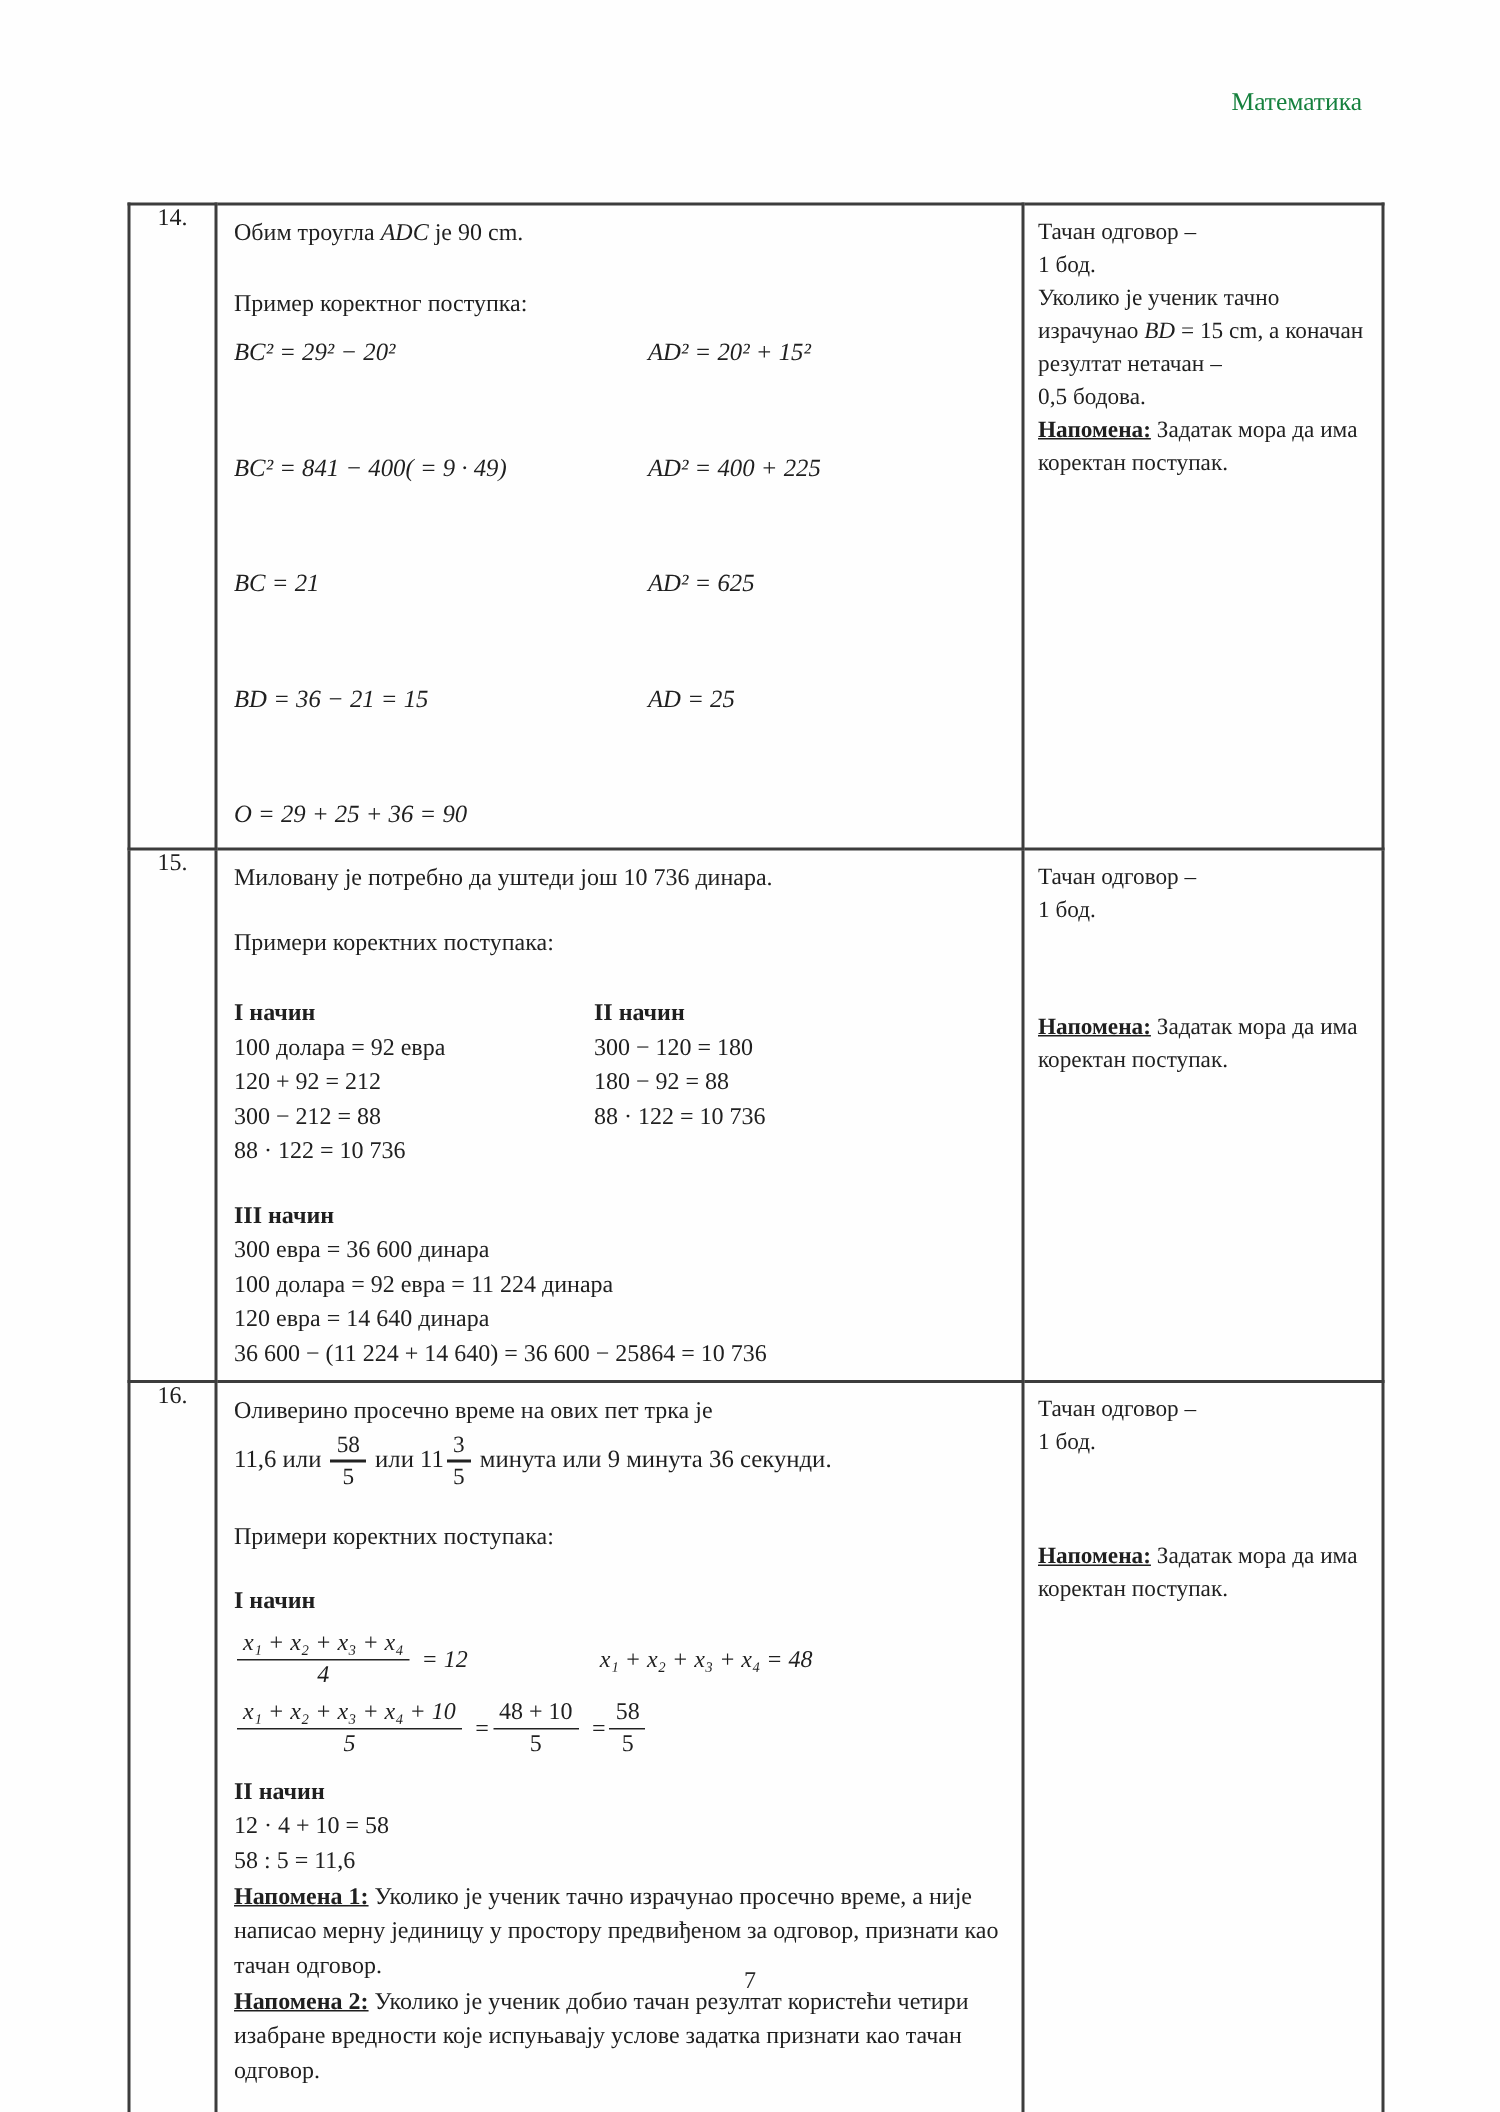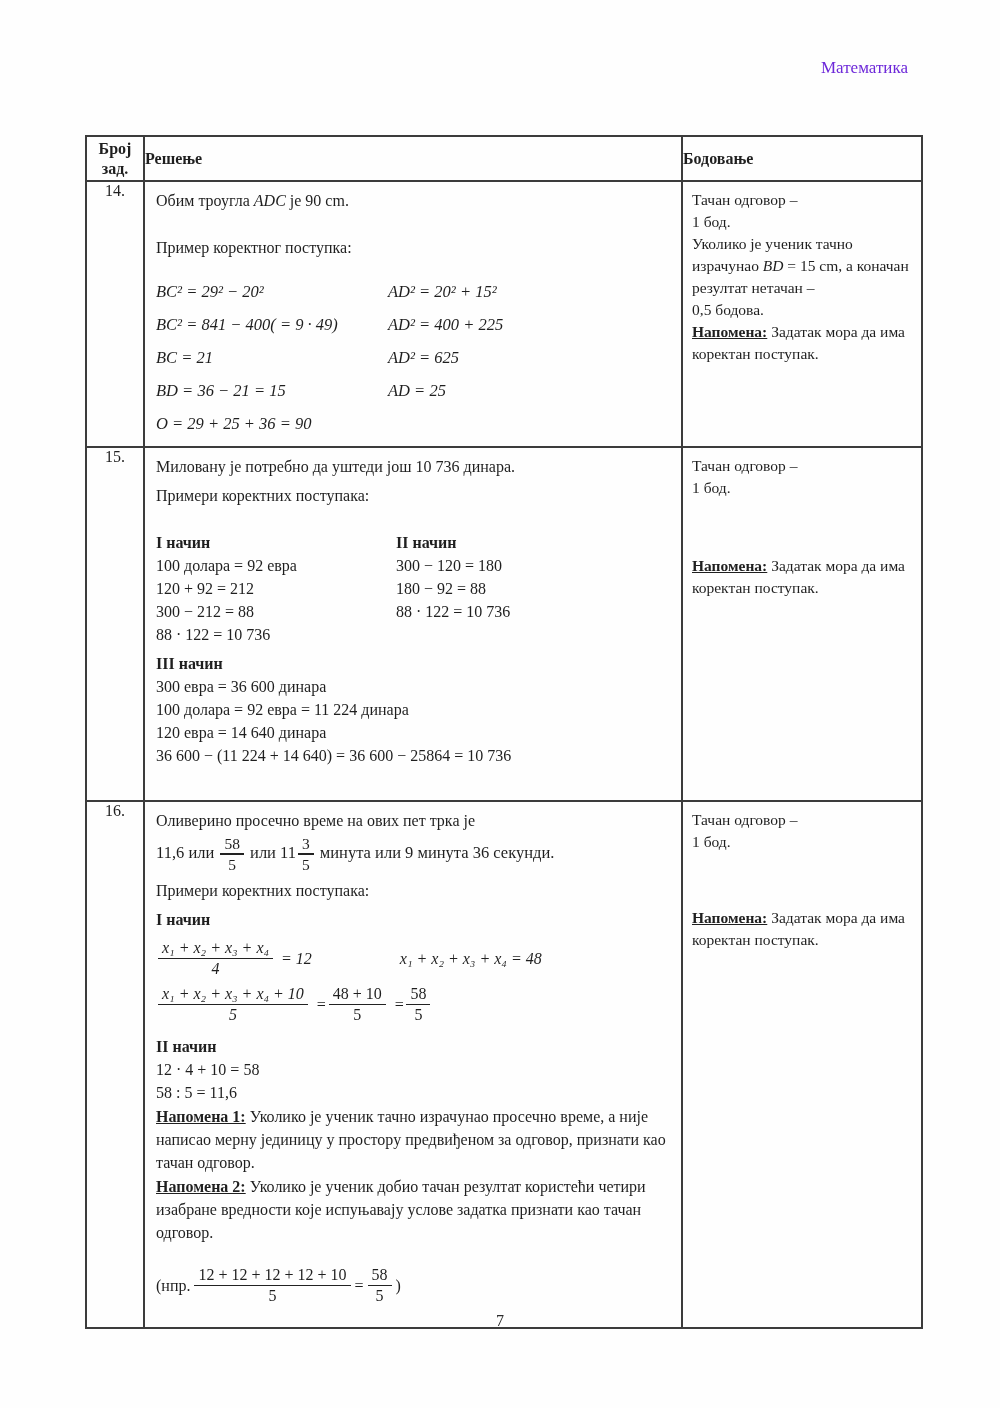--- a/index.html
+++ b/index.html
@@ -10,21 +10,21 @@
     background: #fefefe;
     font-family: "Liberation Serif", "DejaVu Serif", serif;
     color: #1f1f1f;
     overflow: hidden;
   }
   .doc-title {
     position: absolute;
     top: 58px;
     right: 92px;
     font-size: 17px;
-    color: #6d28d9;
+    color: #15803d;
     text-align: center;
   }
   table.key {
     position: absolute;
     left: 85px;
     top: 135px;
     width: 836px;
     border-collapse: collapse;
     table-layout: fixed;
   }
@@ -41,24 +41,24 @@
   th.h-left { text-align: left; padding-left: 9px; font-weight: bold; }
   .blk { display: block; }
   td.num-cell { vertical-align: middle; text-align: center; font-size: 16px; }
   .cell-pad { padding: 7px 10px 6px 11px; font-size: 16px; line-height: 23px; }
   .score-pad { padding: 7px 8px 6px 9px; font-size: 15.5px; line-height: 22px; }
   p { margin: 0; }
   .b { font-weight: normal; }
   .it { font-style: italic; }
   .nl { font-weight: bold; text-decoration: underline; }
   .gap-lg { margin-top: 24px; }
-  .gap-md { margin-top: 6px; }
+  .gap-md { margin-top: 20px; }
   .gap-sm { margin-top: 12px; }
   
-  .eq-grid { display: grid; grid-template-columns: 232px auto; margin-top: 16px; }
+  .eq-grid { display: grid; grid-template-columns: 232px auto; margin-top: 4px; gap: 44px; }
   .eq-grid .eq { font-style: italic; font-size: 16.5px; line-height: 33px; white-space: nowrap; }
   
   .two-col { display: grid; grid-template-columns: 240px auto; margin-top: 24px; }
   .m-line { line-height: 23px; white-space: nowrap; }
   .m-sub { font-weight: bold; line-height: 23px; }
   
   .frac { display: inline-block; vertical-align: middle; text-align: center; line-height: 1.1; margin: 0 2px; }
   .frac .fn { display: block; border-bottom: 1.5px solid #222; padding: 0 4px 1px 4px; }
   .frac .fd { display: block; padding-top: 1px; }
   .frac.b .fn { border-bottom-width: 2px; }
@@ -92,28 +92,20 @@
   <div class="doc-title">Математика</div>
 
   <table class="key">
     <colgroup>
         <col class="c1">
         <col class="c2">
         <col class="c3">
       </colgroup>
 
     <tbody>
-        <tr class="hdr" style="height:45px">
-      <th class="h-num">
-        <span class="blk">Број</span>
-        <span class="blk">зад.</span>
-      </th>
-      <th class="h-left">Решење</th>
-      <th class="h-left">Бодовање</th>
-    </tr>
 
     <tr style="height:228px">
       <td class="num-cell">14.</td>
       <td>
         <div class="cell-pad">
           <p><span>Обим троугла </span><span class="it">ADC</span><span> је </span><span class="b">90</span><span> cm.</span></p>
           <p class="b gap-lg">Пример коректног поступка:</p>
           <div class="eq-grid">
             <div class="eq">BC² = 29² − 20²</div>
             <div class="eq">AD² = 20² + 15²</div>

